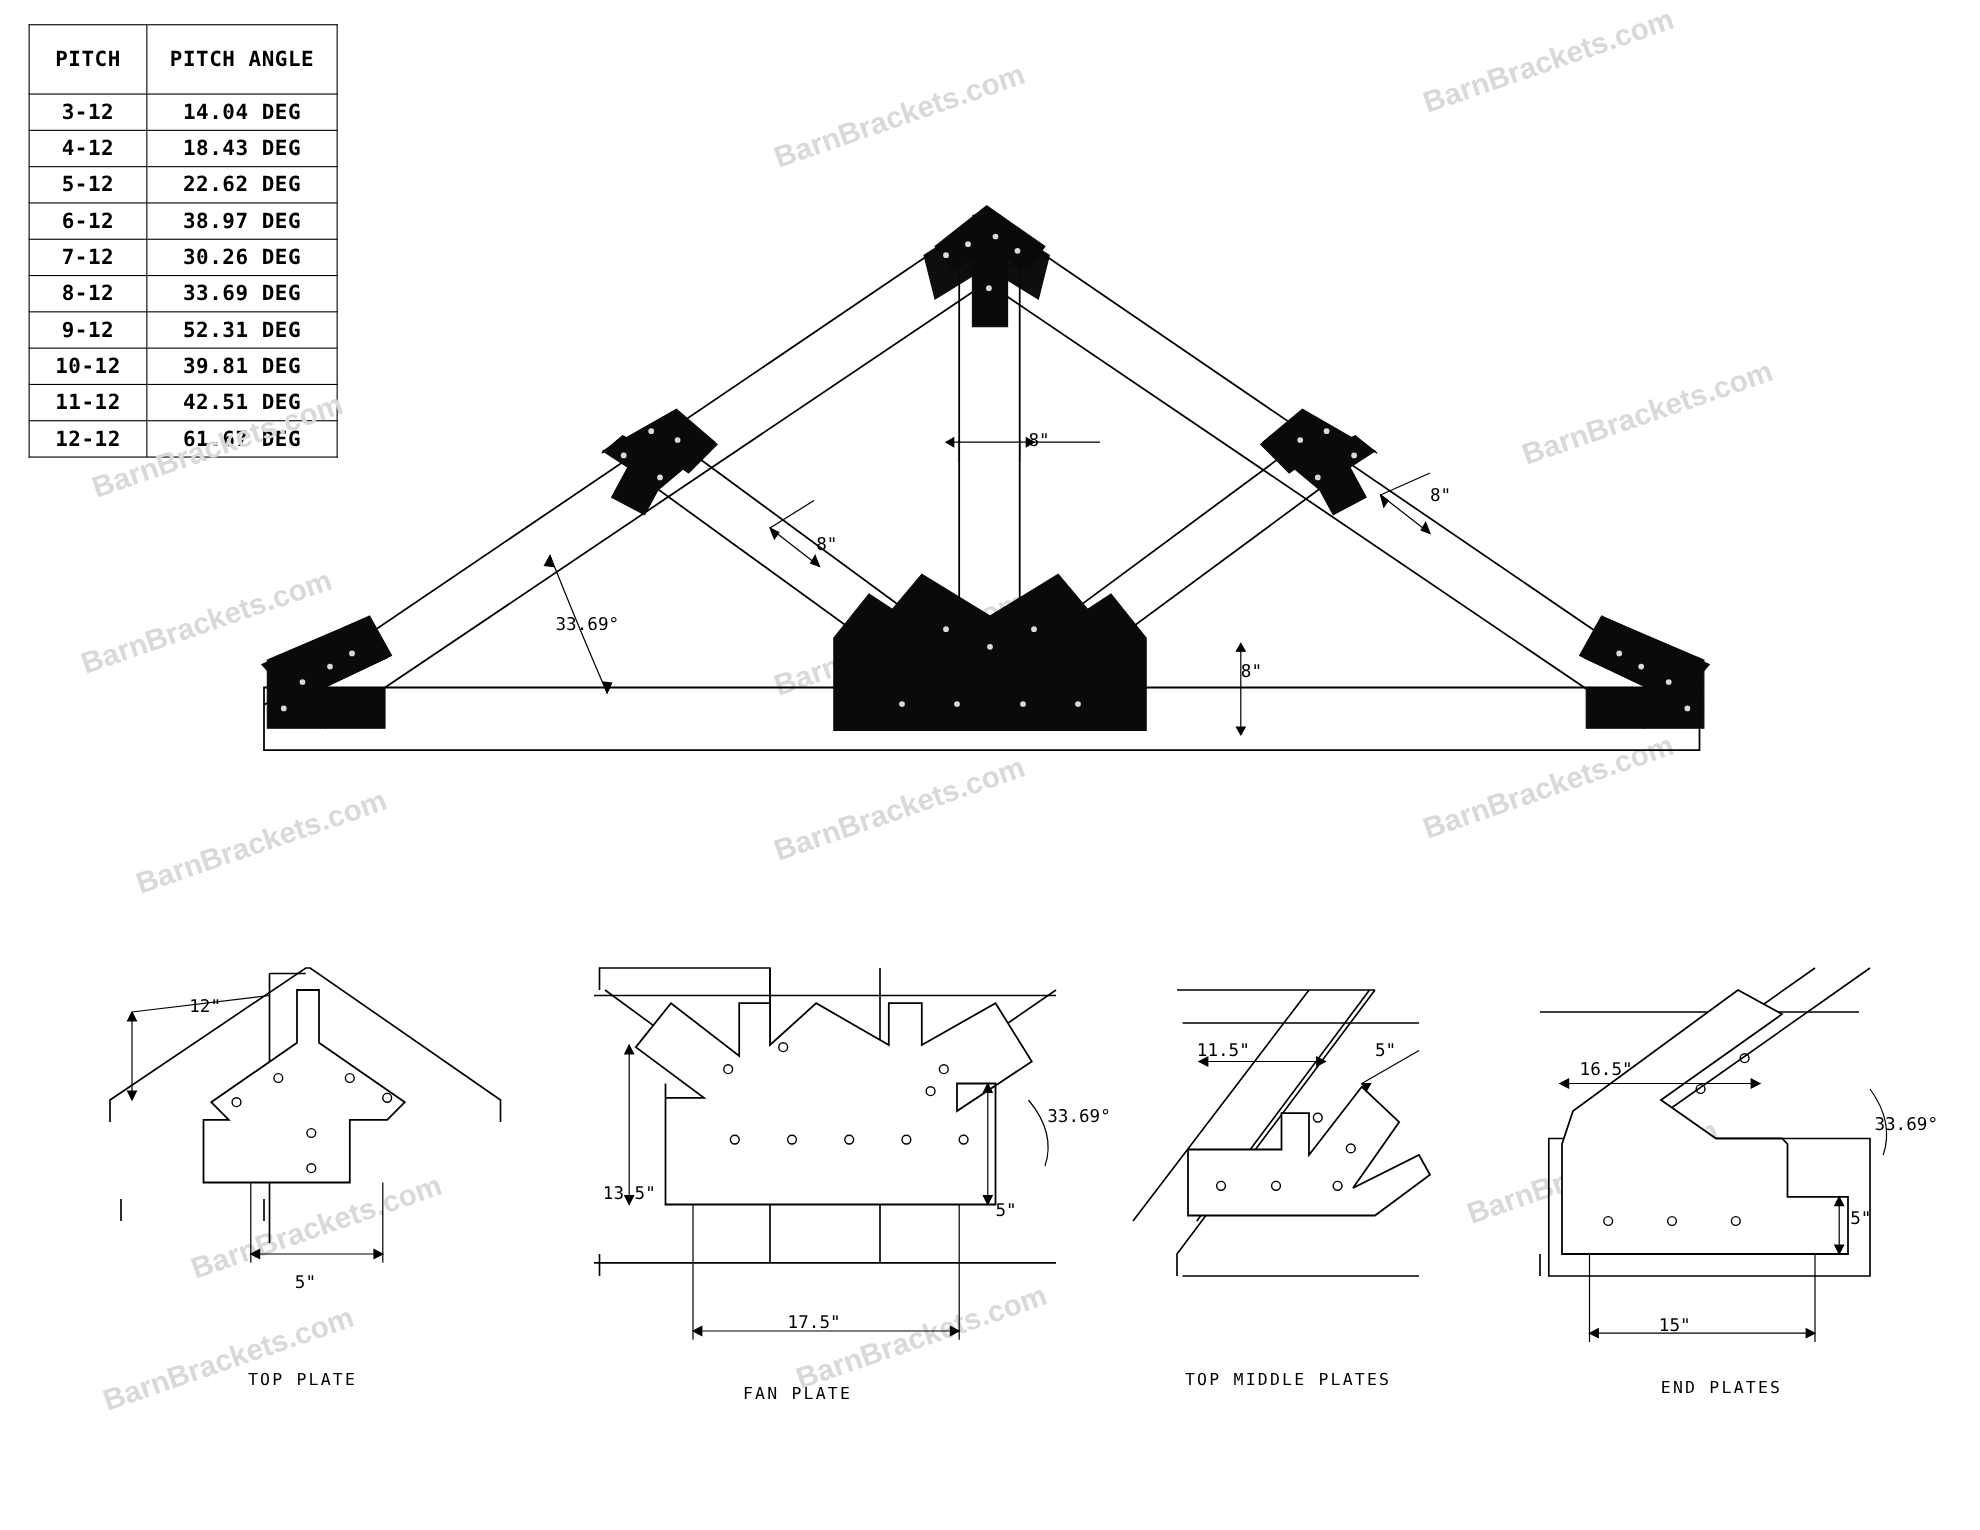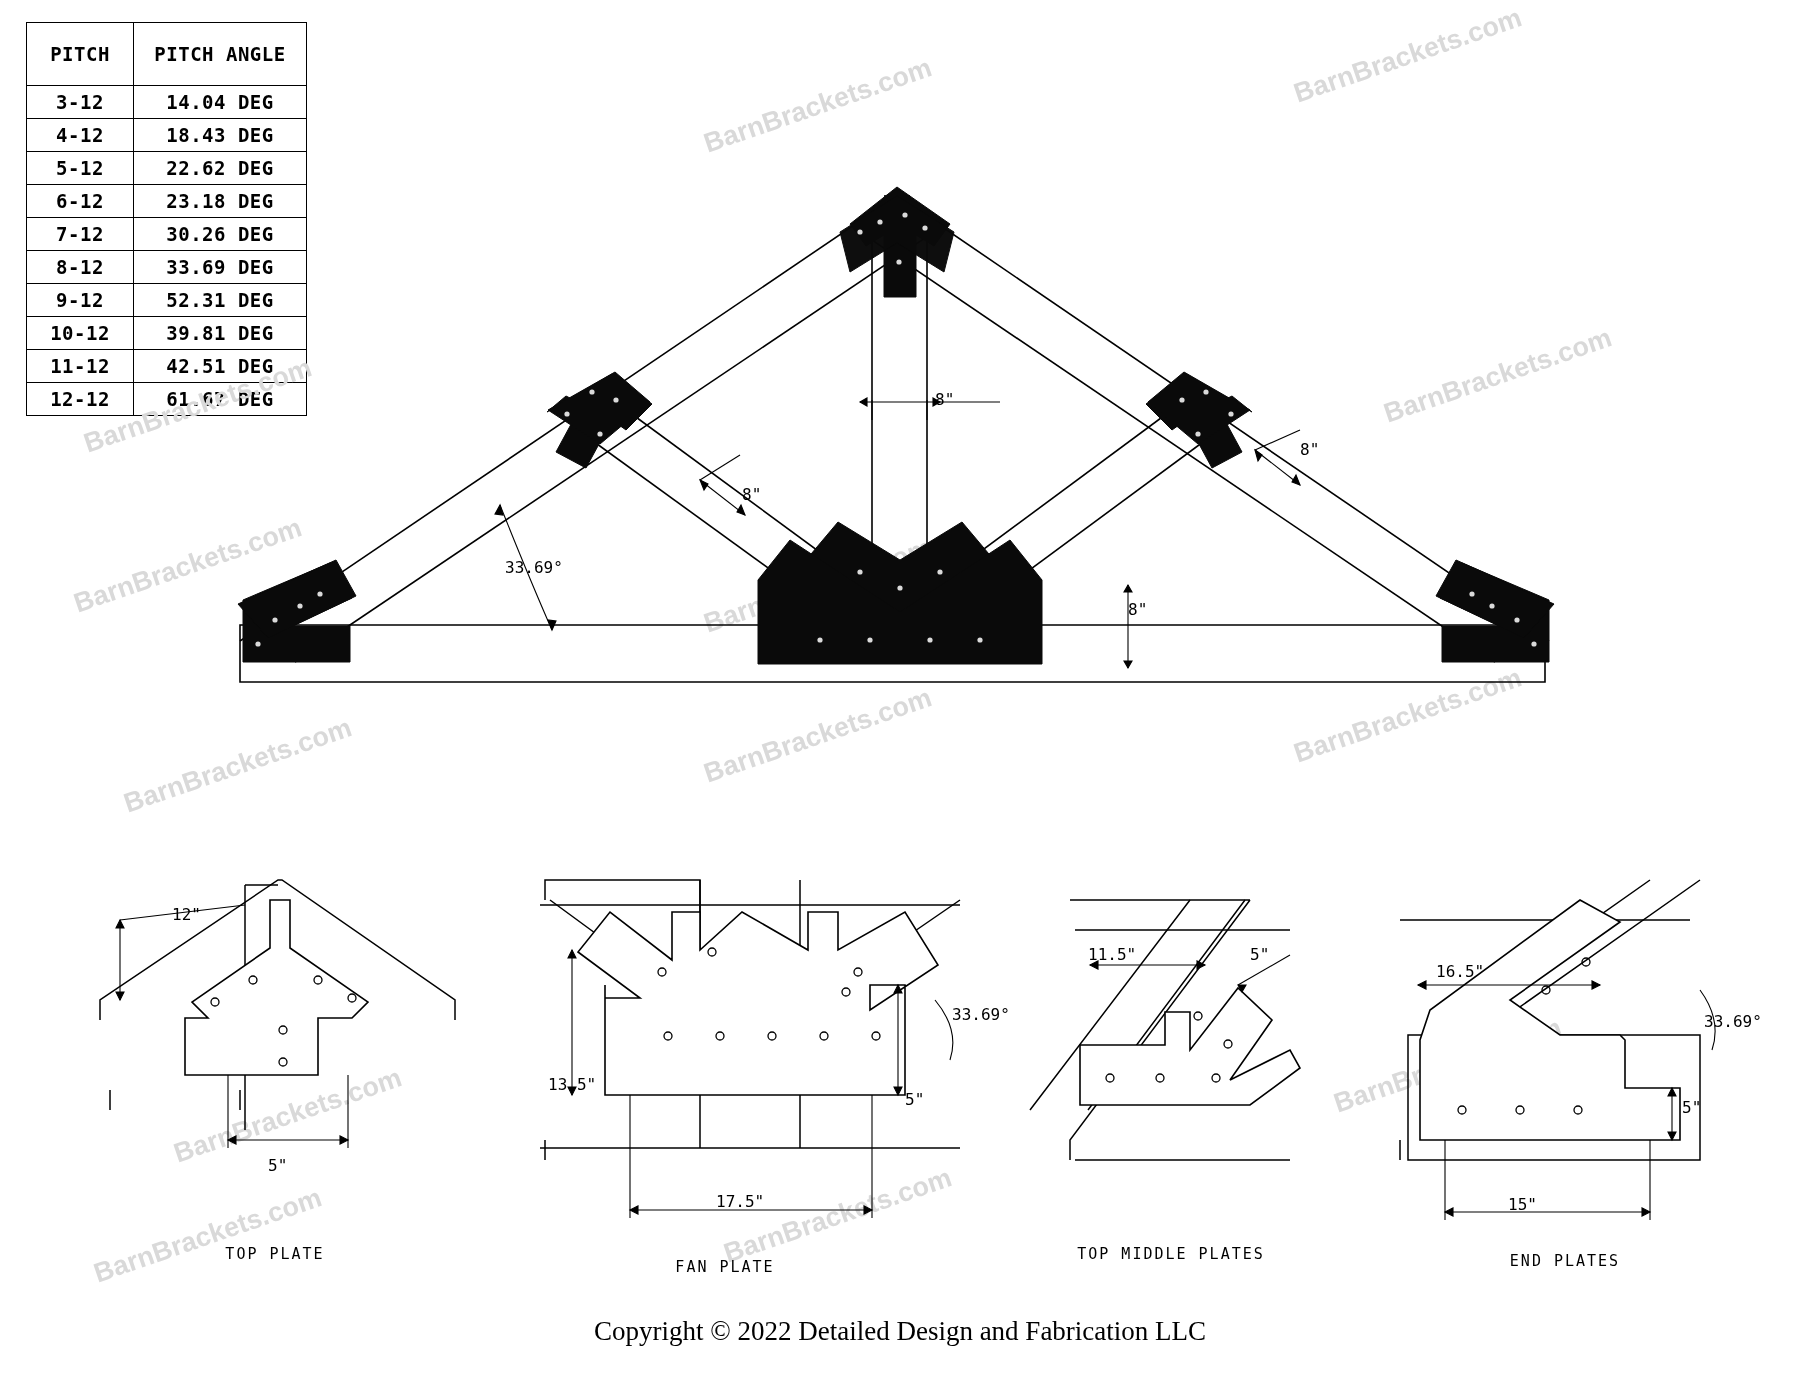--- a/index.html
+++ b/index.html
@@ -54,21 +54,21 @@
         <tr>
           <td class="pitch">4-12</td>
           <td class="angle">18.43 DEG</td>
         </tr>
         <tr>
           <td class="pitch">5-12</td>
           <td class="angle">22.62 DEG</td>
         </tr>
         <tr>
           <td class="pitch">6-12</td>
-          <td class="angle">23.18 DEG</td>
+          <td class="angle">38.97 DEG</td>
         </tr>
         <tr>
           <td class="pitch">7-12</td>
           <td class="angle">30.26 DEG</td>
         </tr>
         <tr>
           <td class="pitch">8-12</td>
           <td class="angle">33.69 DEG</td>
         </tr>
         <tr>
@@ -347,14 +347,13 @@
   <div class="dim" style="left:1436px;top:962px;">16.5"</div>
   <div class="dim" style="left:1508px;top:1195px;">15"</div>
   <div class="dim" style="left:1682px;top:1098px;">5"</div>
   <div class="dim" style="left:1704px;top:1012px;">33.69°</div>
 
   <div class="cap" style="left:175px;top:1245px;width:200px;">TOP PLATE</div>
   <div class="cap" style="left:605px;top:1258px;width:240px;">FAN PLATE</div>
   <div class="cap" style="left:1026px;top:1245px;width:290px;">TOP MIDDLE PLATES</div>
   <div class="cap" style="left:1450px;top:1252px;width:230px;">END PLATES</div>
 
-  <div class="copyright">Copyright © 2022 Detailed Design and Fabrication LLC</div>
 </div>
 
 </body></html>

